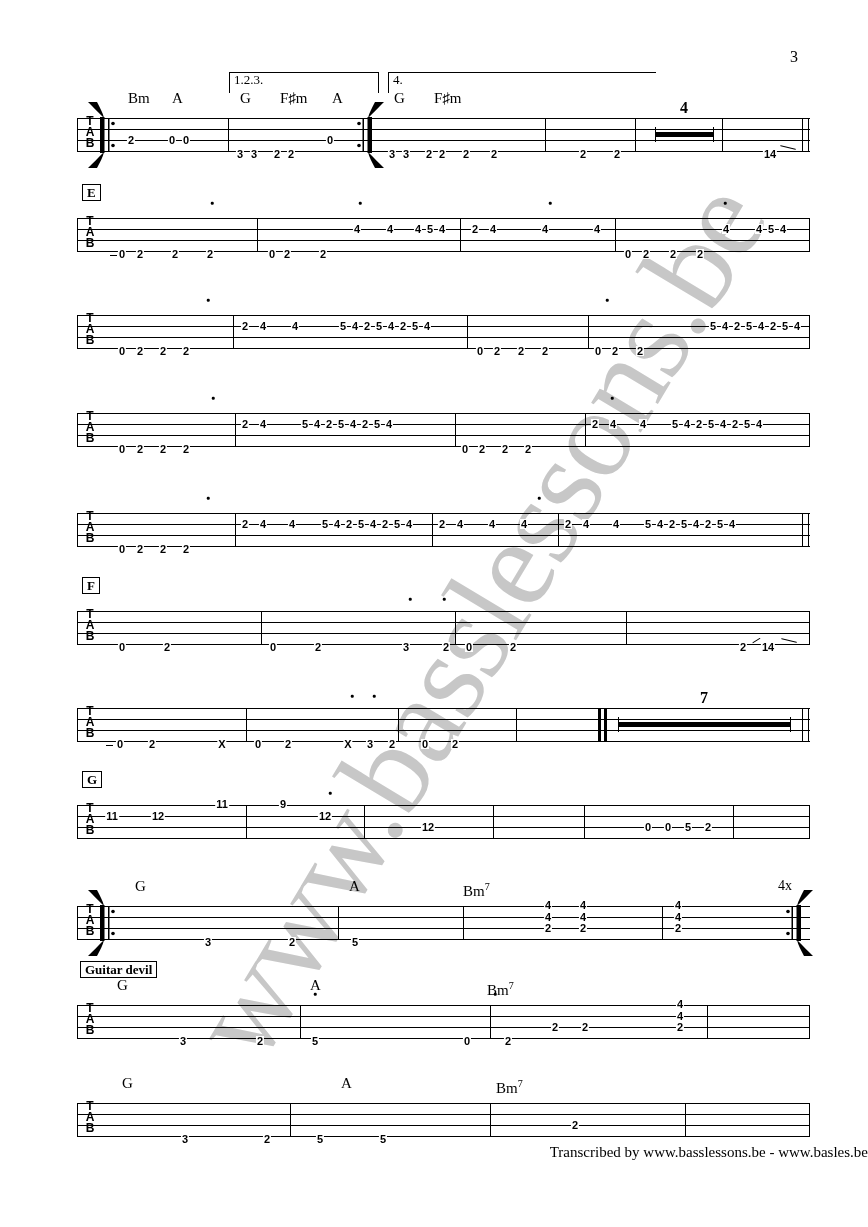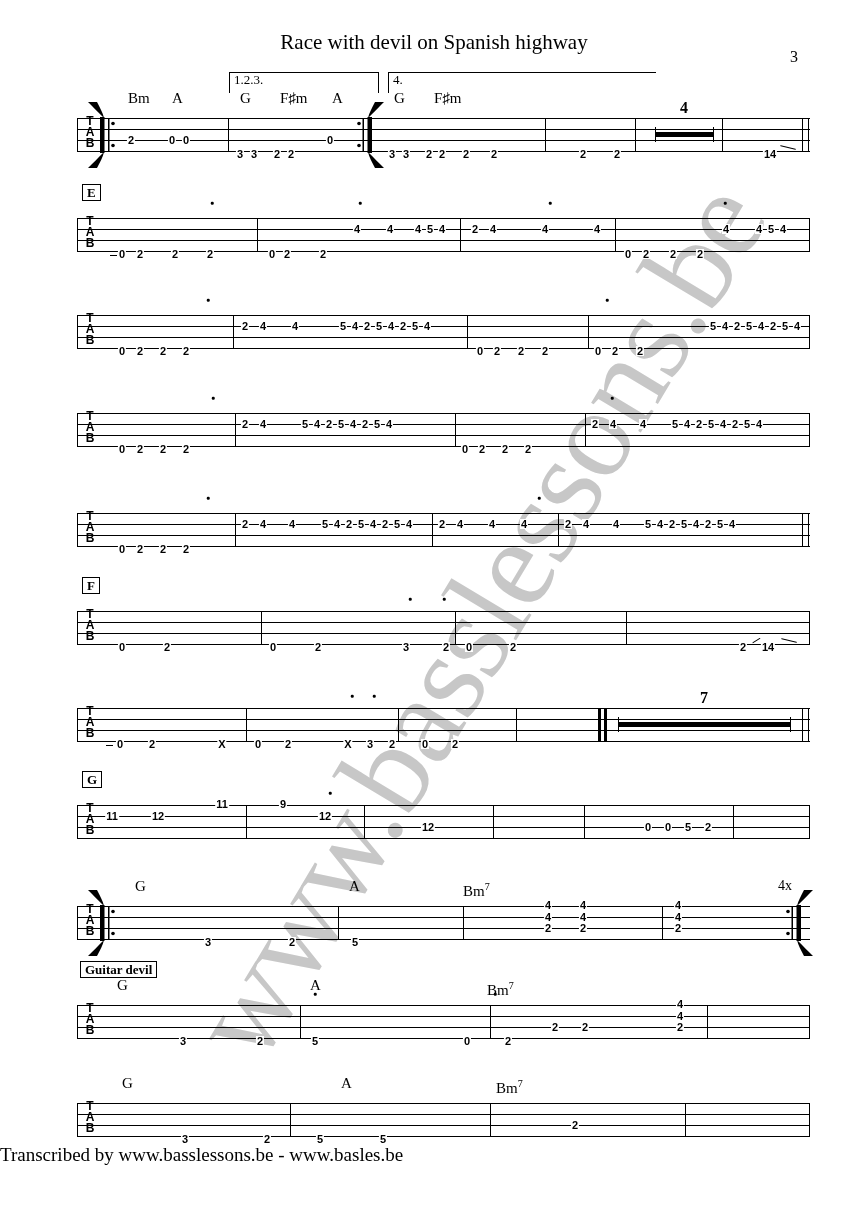--- a/index.html
+++ b/index.html
@@ -5,22 +5,22 @@
   html,body{margin:0;padding:0;background:#fff;}
   #sheet{position:relative;width:868px;height:1227px;background:#fff;overflow:hidden;
          font-family:"Liberation Serif",serif;color:#000;}
   #watermark{position:absolute;left:478px;top:622px;transform:translate(-50%,-50%) rotate(-59deg);
              font-family:"Liberation Serif",serif;font-size:126px;letter-spacing:-2px;
              color:#c7c7c7;white-space:nowrap;z-index:1;}
   #score{position:absolute;left:0;top:0;width:868px;height:1227px;z-index:2;}
   #page-title{position:absolute;left:0;top:30px;width:868px;text-align:center;
               font-size:21px;z-index:2;}
   #page-number{position:absolute;left:790px;top:48px;font-size:16px;z-index:2;}
-  #footer{position:absolute;left:0;top:1144px;width:868px;text-align:left;
-          font-size:19px;z-index:2;}
+  #footer{position:absolute;left:0;top:1144px;width:868px;text-align:right;
+          font-size:15px;z-index:2;}
   .sline{position:absolute;height:1px;background:#000;}
   .bar{position:absolute;background:#000;}
   .note{position:absolute;transform:translate(-50%,-50%);font-family:"Liberation Sans",sans-serif;
         font-weight:bold;font-size:11px;line-height:10px;background:#fff;padding:0 1px;}
   .clef{position:absolute;font-family:"Liberation Sans",sans-serif;font-weight:bold;
         font-size:12px;line-height:11px;transform:translateX(-50%);}
   .chord{position:absolute;font-size:15px;line-height:15px;white-space:nowrap;}
   .chord sup{font-size:10px;}
   .rehearsal,.boxlabel{position:absolute;border:1px solid #000;background:#fff;
         font-weight:bold;font-size:13px;line-height:15px;padding:0 4px;}
@@ -34,21 +34,20 @@
   .mrest{position:absolute;background:#000;}
   .mrestlabel{position:absolute;transform:translateX(-50%);font-weight:bold;font-size:16px;}
   .freelabel{position:absolute;font-size:14px;}
   .repeat{position:absolute;width:28px;height:66px;}
 </style>
 </head>
 <body>
 
 <div id="sheet">
   <div id="watermark">www.basslessons.be</div>
-  <div id="page-title">Race with devil on Spanish highway</div>
   <div id="page-number">3</div>
   <div id="score">
       <div class="sline" style="left: 77px; top: 118px; width: 733px;"></div>
       <div class="sline" style="left: 77px; top: 129px; width: 733px;"></div>
       <div class="sline" style="left: 77px; top: 140px; width: 733px;"></div>
       <div class="sline" style="left: 77px; top: 151px; width: 733px;"></div>
       <div class="clef" style="left: 90px; top: 116px;">T</div>
       <div class="clef" style="left: 90px; top: 127px;">A</div>
       <div class="clef" style="left: 90px; top: 138px;">B</div>
       <div class="bar" style="left: 77px; top: 118px; width: 1px; height: 34px;"></div>

